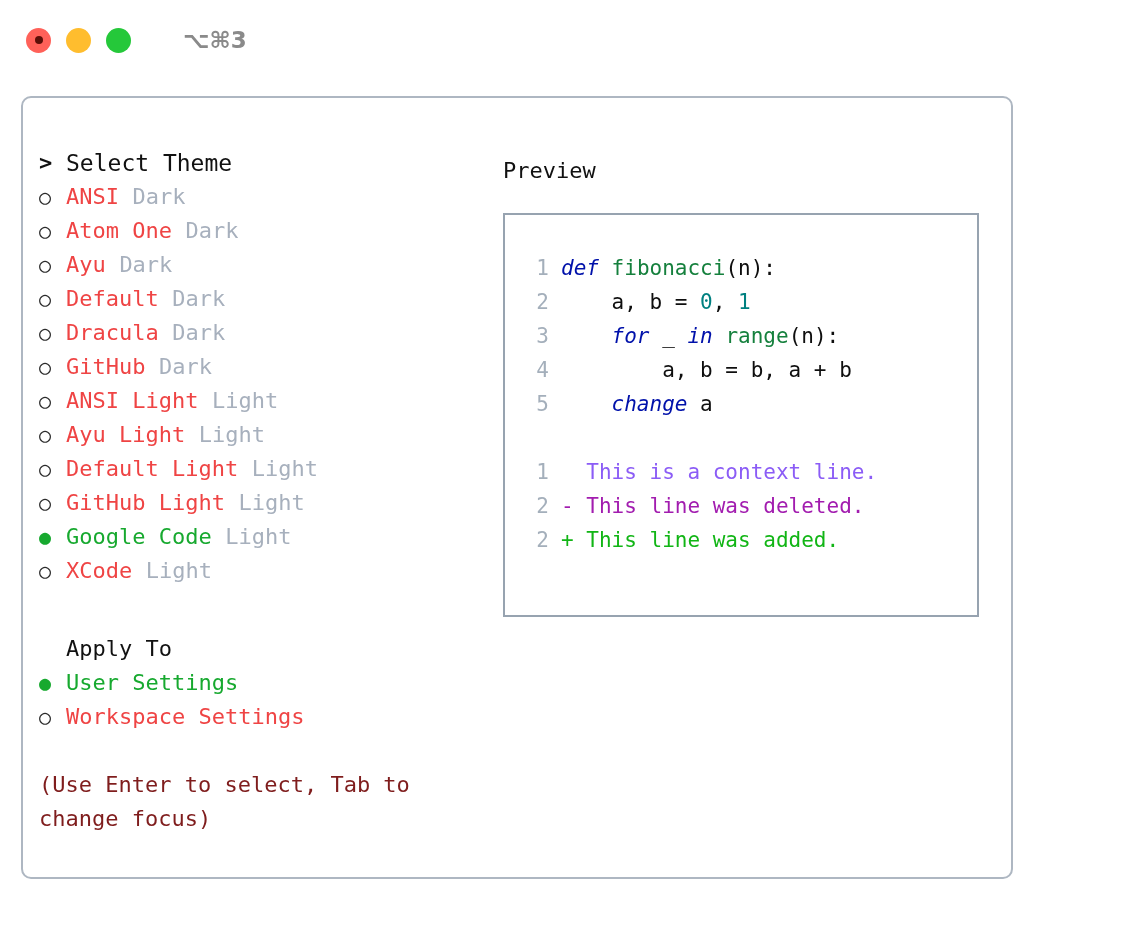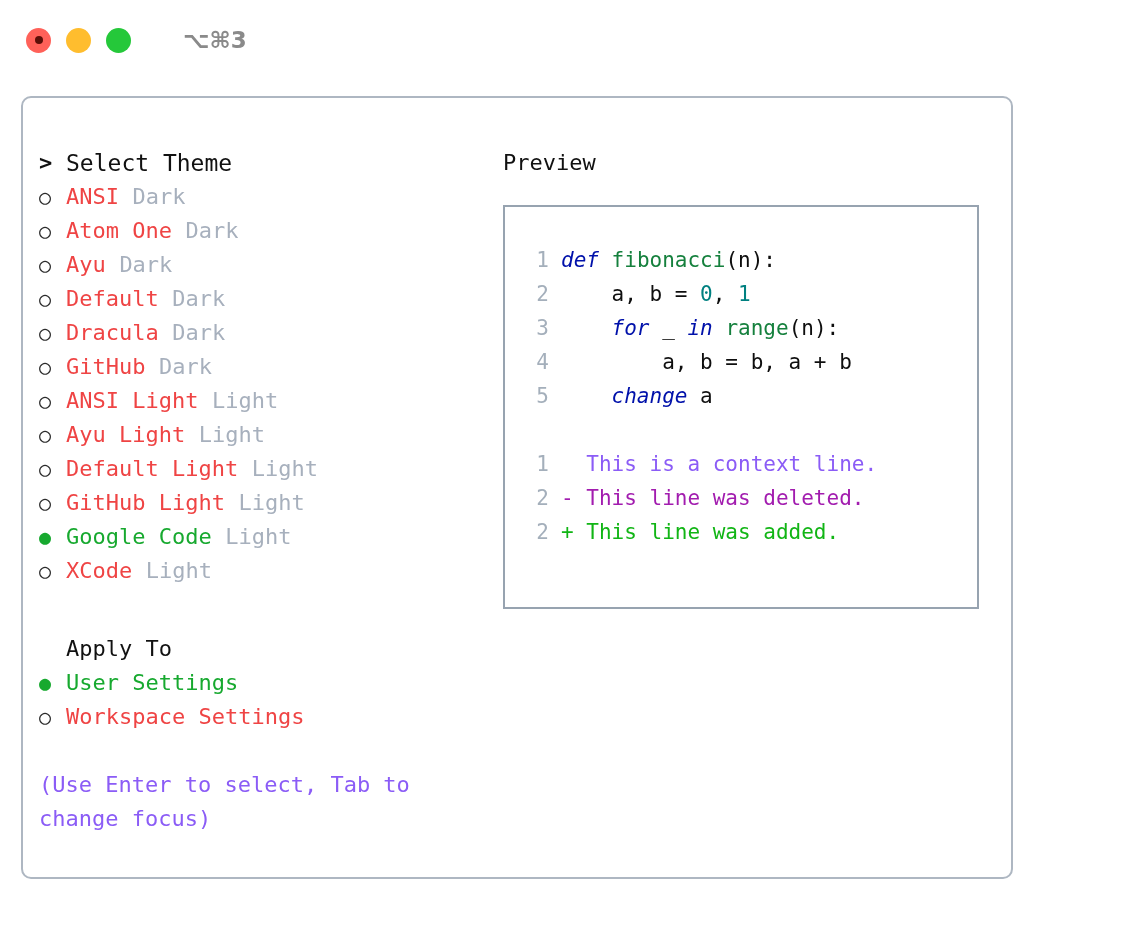--- a/index.html
+++ b/index.html
@@ -137,32 +137,33 @@
 
   .applyto-label {
     color: #111111;
     padding-left: 27px;
     font-size: 22px;
   }
 
   .hint {
     margin-top: 8px;
     padding-right: 70px;
-    color: #8b5cf6;
+    color: #7f1d1d;
     font-size: 22px;
     line-height: 34px;
     white-space: normal;
   }
 
   
   .right-pane {
     flex: 1;
     padding: 48px 0 16px 0;
     box-sizing: border-box;
     position: relative;
+    margin-top: 8px;
   }
   .preview-title {
     font-size: 22px;
     color: #111111;
     margin-left: 0px;
     line-height: 34px;
   }
   .preview-box {
     position: absolute;
     left: 0px;

